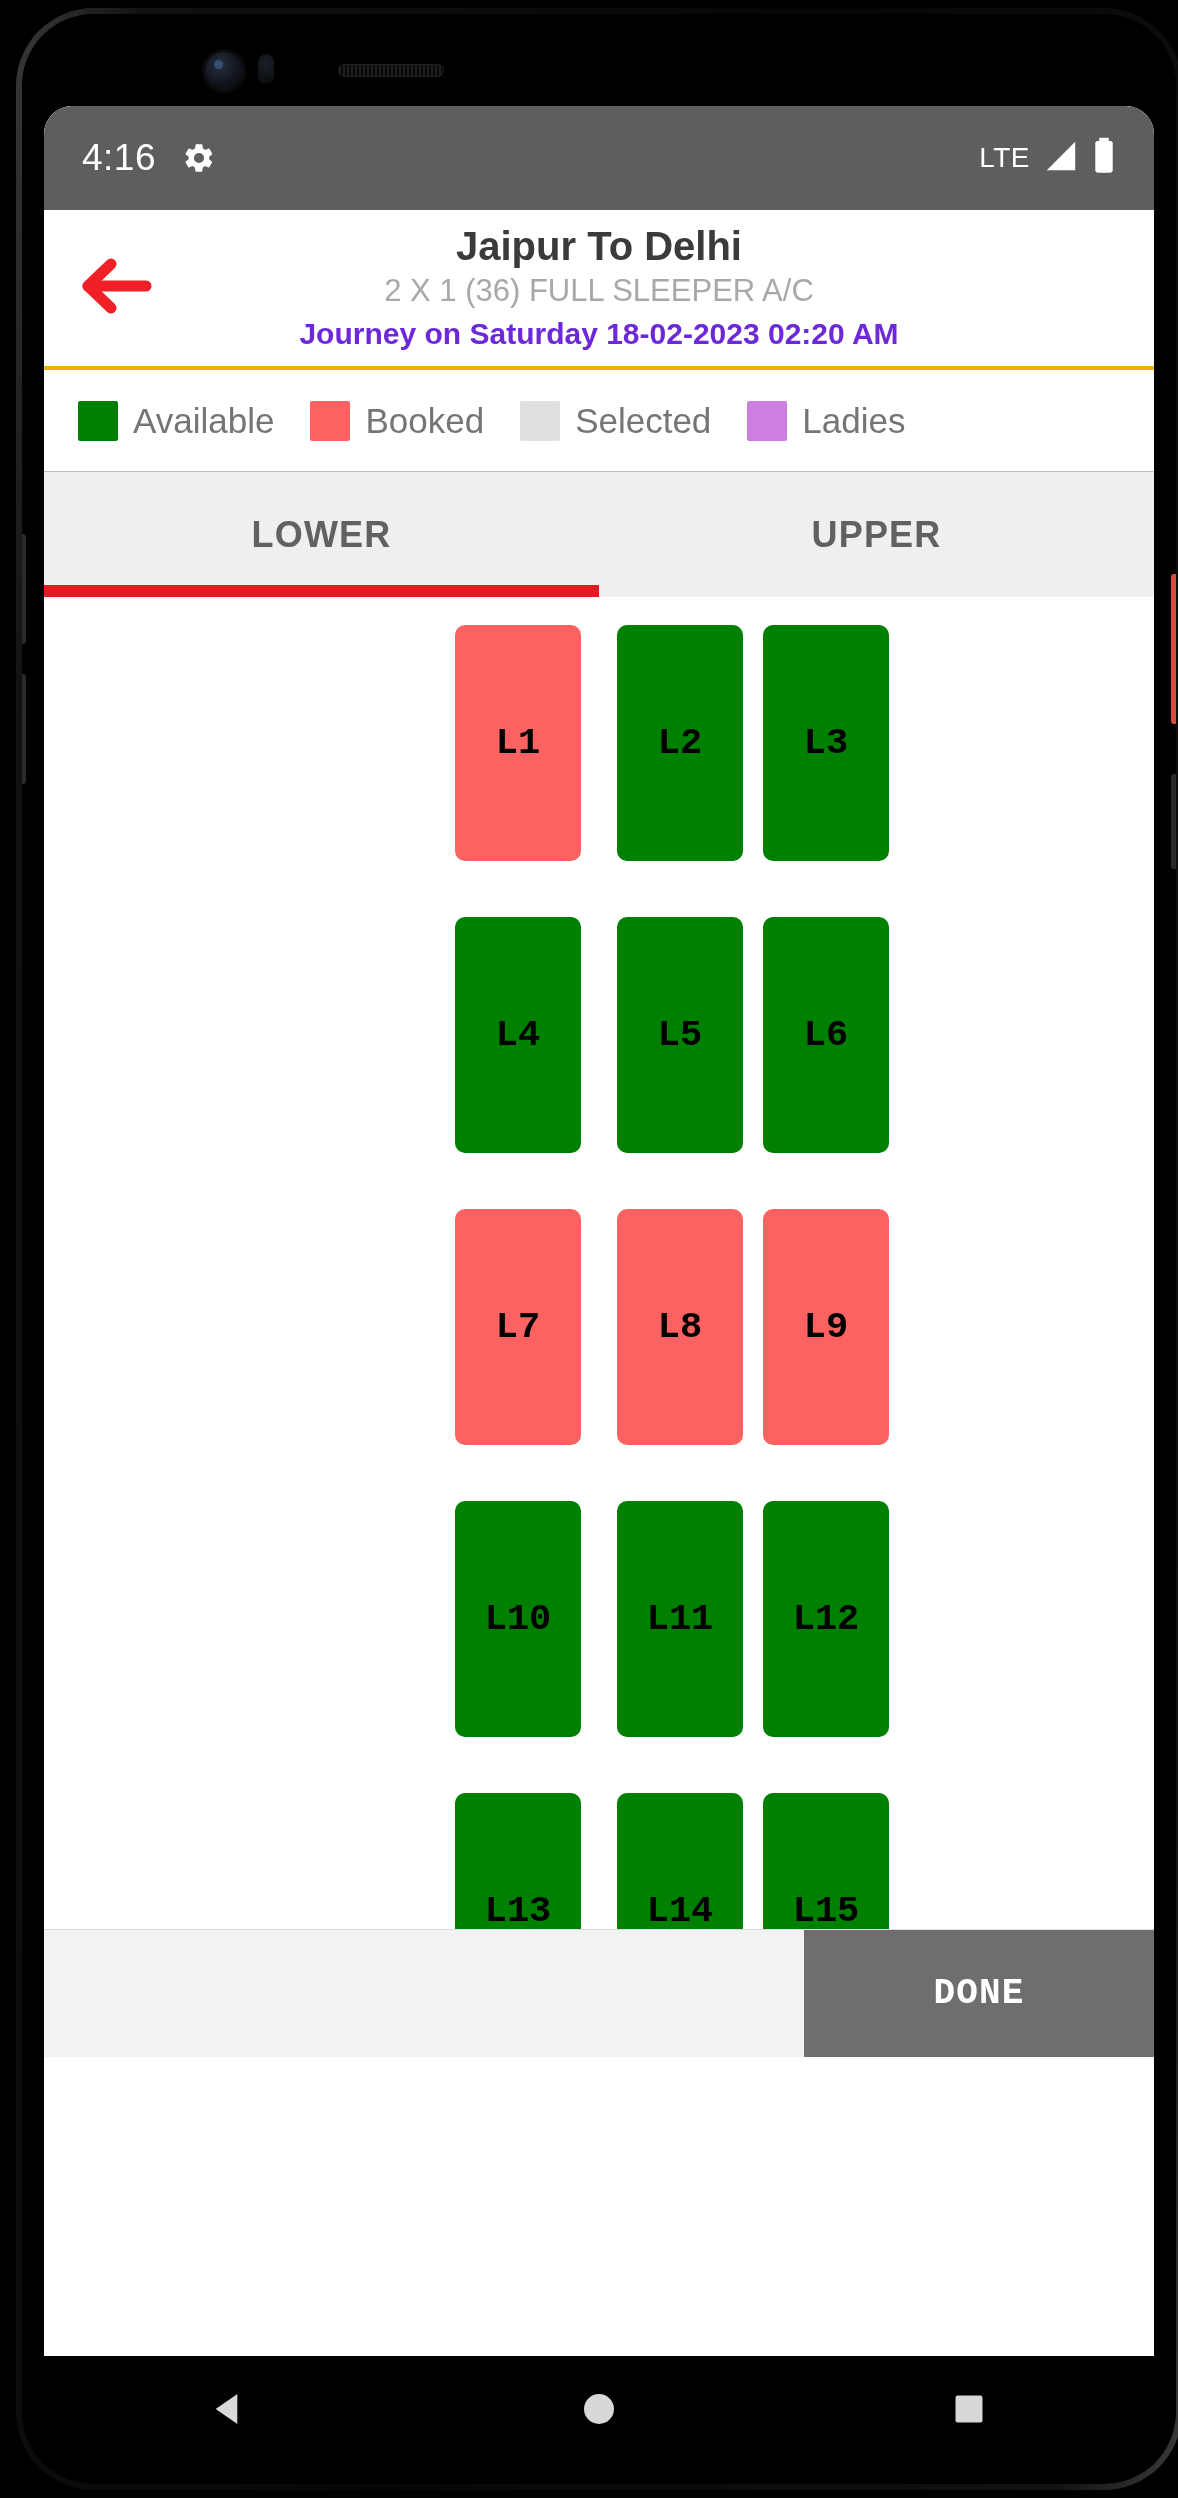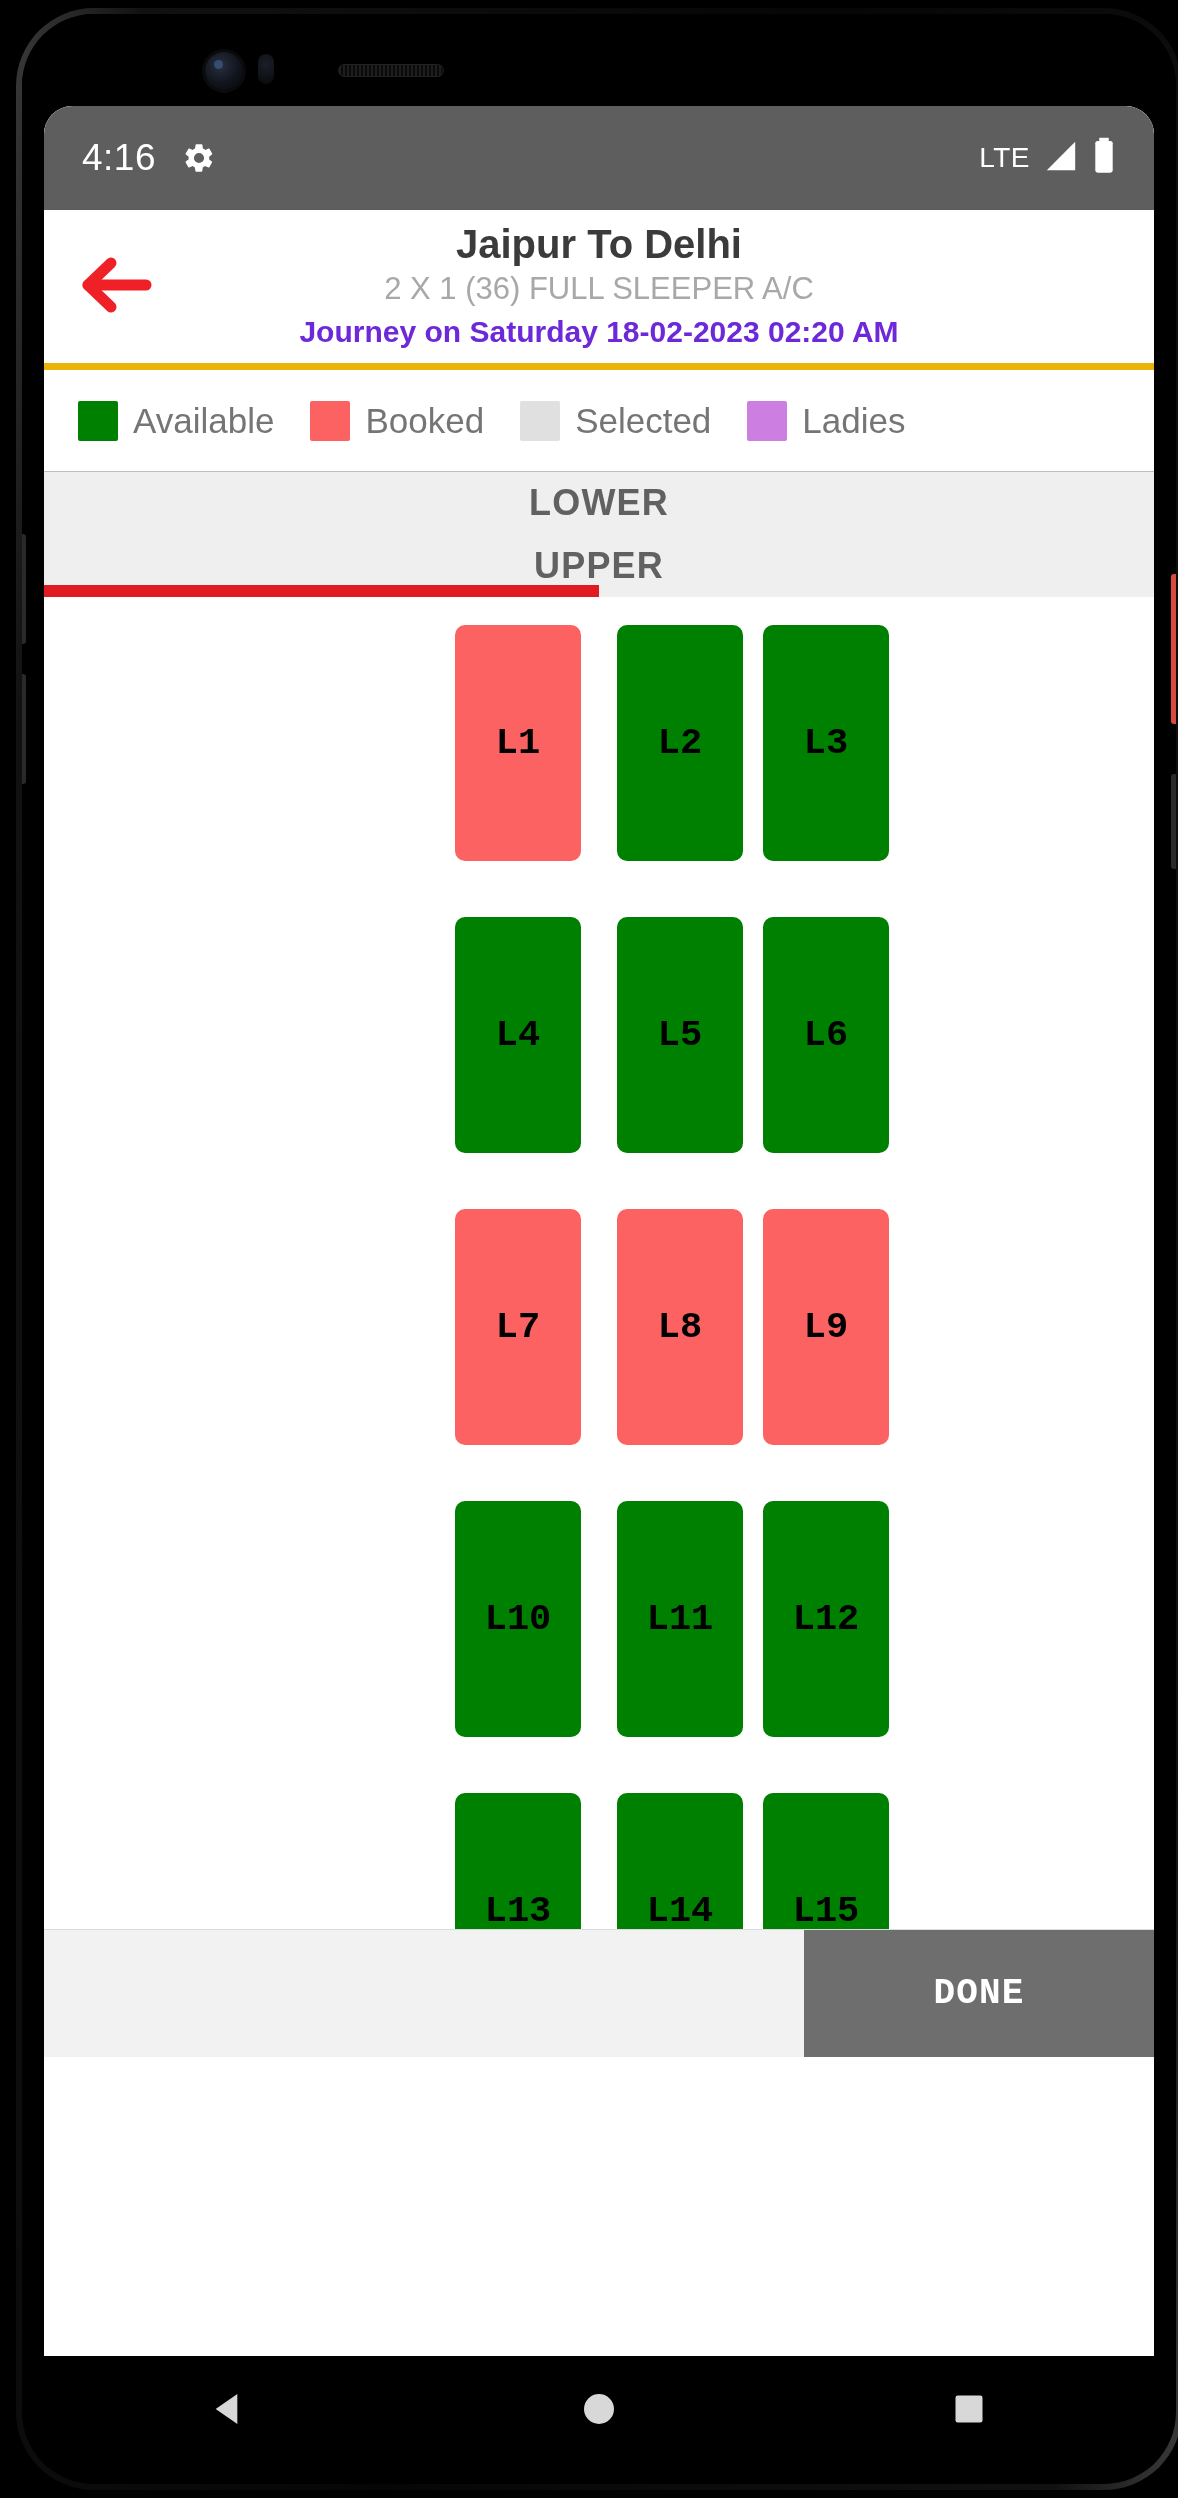--- a/index.html
+++ b/index.html
@@ -86,21 +86,21 @@
   #status-right { margin-left: auto; display: flex; align-items: center; gap: 12px; }
   #lte-label { font-size: 28px; letter-spacing: .5px; }
   .gear-svg { display: block; }
 
   
   #app-header {
     background: #fff;
     height: 160px;
     position: relative;
     display: flex; align-items: center;
-    border-bottom: 7px solid #eab308;
+    border-bottom: 4px solid #eab308;
   }
   #back-button {
     position: absolute; left: 28px; top: 50%;
     transform: translateY(-50%);
     width: 86px; height: 86px;
     display: flex; align-items: center; justify-content: center;
   }
   #header-titles {
     width: 100%;
     text-align: center;
@@ -131,21 +131,20 @@
   .legend-item:last-child { margin-right: 0; justify-content: center; }
   .legend-swatch { width: 40px; height: 40px; border-radius: 2px; flex: none; }
   .legend-label { font-size: 35px; color: #757575; }
 
   
   #tab-bar {
     background: #efefef;
     height: 125px;
     display: flex;
     position: relative;
-    flex-direction: column;
   }
   .tab {
     flex: 1;
     display: flex; align-items: center; justify-content: center;
     font-size: 36px; font-weight: bold; letter-spacing: 1.2px;
     color: #616161;
   }
   #tab-indicator {
     position: absolute; bottom: 0; left: 0;
     width: 50%; height: 12px; background: #e01b22;

